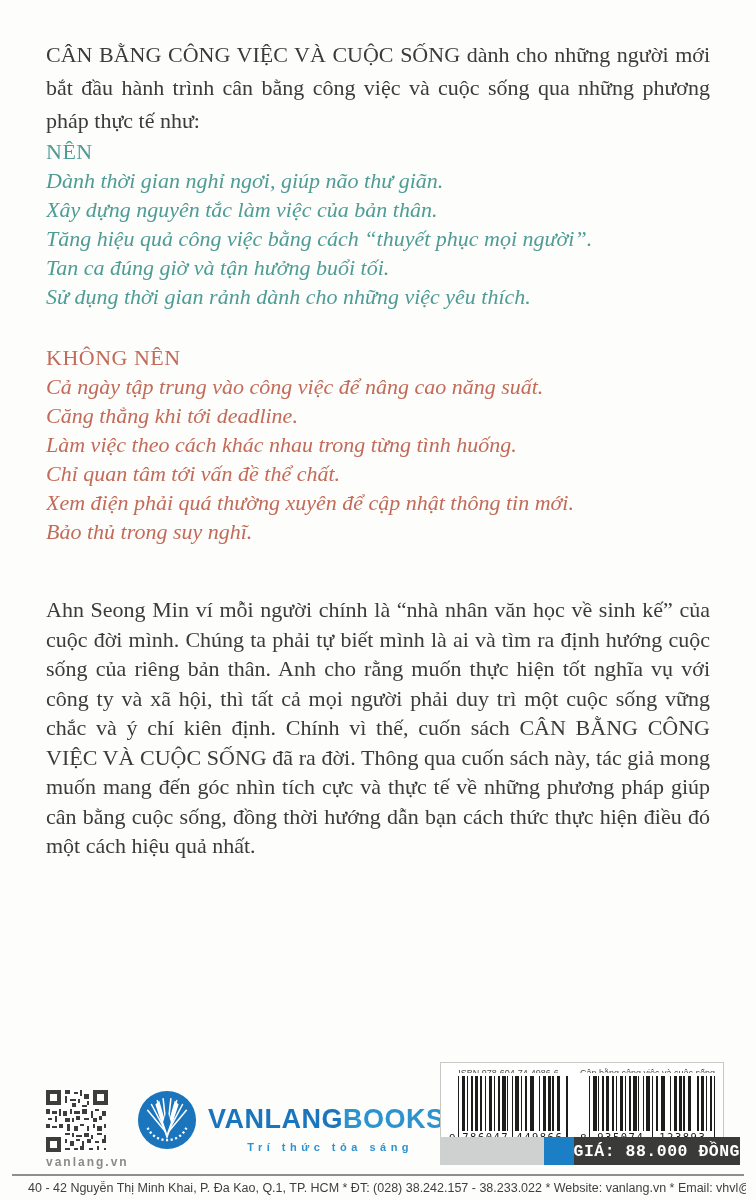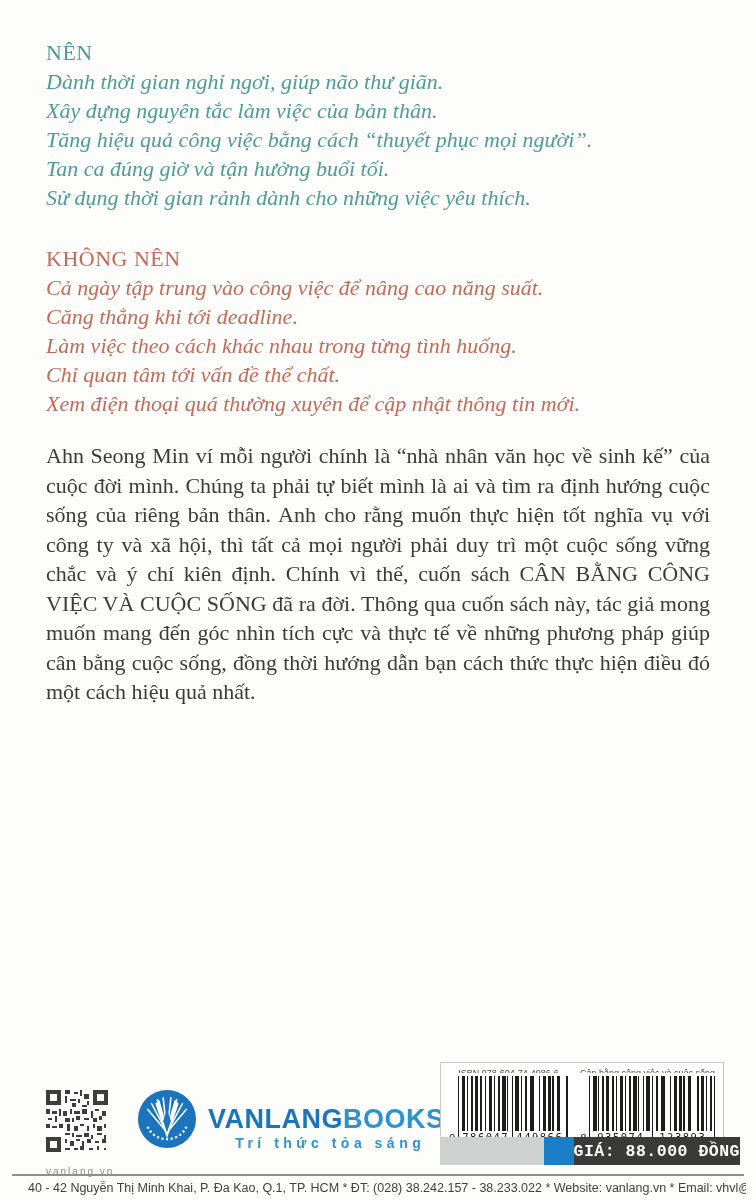--- a/index.html
+++ b/index.html
@@ -22,43 +22,43 @@
   .list-heading{
     font-size:22px; line-height:29px; letter-spacing:.5px;
   }
   .dos .list-heading, .dos .list-item{ color:var(--teal); }
   .donts .list-heading, .donts .list-item{ color:var(--red); }
   .list{ list-style:none; }
   .list-item{
     font-size:22px; line-height:29px; white-space:nowrap; overflow:hidden;font-style:italic;
   }
   .summary{
-    margin-top:23px; font-size:22px; line-height:29.5px; text-align:justify;
+    margin-top:49px; font-size:22px; line-height:29.5px; text-align:justify;
     color:var(--body);
   }
   
   .qr{ position:absolute; left:46px; top:1090px; width:64px; text-align:center; }
   .qr svg{ width:62px; height:62px; display:block; }
   .qr-label{
-    font-family:"Liberation Sans", sans-serif; font-size:10px; color:#8a8a88;
-    letter-spacing:2px; margin-top:14px;
+    font-family:"Liberation Sans", sans-serif; font-size:12px; color:#8a8a88;
+    letter-spacing:2px; margin-top:3px;font-weight:bold;
   }
   .logo{ position:absolute; left:136px; top:1086px; display:flex; align-items:center; }
   .logo-mark svg{ width:62px; height:62px; display:block; }
   .logo-text{ margin-left:10px; }
   .logo-name{
     font-family:"Liberation Sans", sans-serif; font-weight:bold; font-size:27px;
     letter-spacing:.5px; line-height:30px; margin-top:14px;
   }
   .logo-name .n1{ color:var(--blue); }
   .logo-name .n2{ color:var(--blue2); }
   .logo-name sup{ font-size:10px; color:var(--blue); vertical-align:super; }
   .logo-tagline{
-    font-family:"Liberation Sans", sans-serif; font-size:14px; font-weight:bold;
-    color:var(--blue2); letter-spacing:4.5px; margin-top:1px; text-align:center;
+    font-family:"Liberation Sans", sans-serif; font-size:11px; font-weight:bold;
+    color:var(--blue2); letter-spacing:4.5px; margin-top:7px; text-align:center;
   }
   .barcode-box{
     position:absolute; left:440px; top:1062px; width:284px; height:103px;
     background:#fff; border:1px solid #c9c9c7; display:flex; padding:5px 8px 16px 8px;
     gap:12px;
   }
   .barcode{ flex:1; display:flex; flex-direction:column; }
   .bc-label{
     font-family:"Liberation Sans", sans-serif; font-size:9px; color:#4a4a48;
     text-align:center; white-space:nowrap; overflow:hidden; margin-bottom:3px;
@@ -101,40 +101,42 @@
     font-family:"Liberation Sans", sans-serif; font-size:12.5px; color:#3f3f3d;
     white-space:nowrap; overflow:hidden;
   }
 </style>
 </head>
 <body>
 
 <div class="page">
   <div class="content">
 
+    <p class="intro">CÂN BẰNG CÔNG VIỆC VÀ CUỘC SỐNG dành cho những người mới bắt đầu hành trình cân bằng công việc và cuộc sống qua những phương pháp thực tế như:</p>
 
     <div class="list-section dos">
       <div class="list-heading">NÊN</div>
       <ul class="list">
         <li class="list-item">Dành thời gian nghỉ ngơi, giúp não thư giãn.</li>
         <li class="list-item">Xây dựng nguyên tắc làm việc của bản thân.</li>
         <li class="list-item">Tăng hiệu quả công việc bằng cách “thuyết phục mọi người”.</li>
         <li class="list-item">Tan ca đúng giờ và tận hưởng buổi tối.</li>
         <li class="list-item">Sử dụng thời gian rảnh dành cho những việc yêu thích.</li>
       </ul>
     </div>
 
     <div class="list-section donts">
       <div class="list-heading">KHÔNG NÊN</div>
       <ul class="list">
         <li class="list-item">Cả ngày tập trung vào công việc để nâng cao năng suất.</li>
         <li class="list-item">Căng thẳng khi tới deadline.</li>
         <li class="list-item">Làm việc theo cách khác nhau trong từng tình huống.</li>
         <li class="list-item">Chỉ quan tâm tới vấn đề thể chất.</li>
-        <li class="list-item">Xem điện thoại quá thường xuyên để cập nhật thông tin mới.</li>
+        <li class="list-item">Xem điện phải quá thường xuyên để cập nhật thông tin mới.</li>
+        <li class="list-item">Bảo thủ trong suy nghĩ.</li>
       </ul>
     </div>
 
     <p class="summary">Ahn Seong Min ví mỗi người chính là “nhà nhân văn học về sinh kế” của cuộc đời mình. Chúng ta phải tự biết mình là ai và tìm ra định hướng cuộc sống của riêng bản thân. Anh cho rằng muốn thực hiện tốt nghĩa vụ với công ty và xã hội, thì tất cả mọi người phải duy trì một cuộc sống vững chắc và ý chí kiên định. Chính vì thế, cuốn sách CÂN BẰNG CÔNG VIỆC VÀ CUỘC SỐNG đã ra đời. Thông qua cuốn sách này, tác giả mong muốn mang đến góc nhìn tích cực và thực tế về những phương pháp giúp cân bằng cuộc sống, đồng thời hướng dẫn bạn cách thức thực hiện điều đó một cách hiệu quả nhất.</p>
   </div>
 
   <div class="qr">
     <svg viewBox="0 0 29 29" shape-rendering="crispEdges">
       <rect width="29" height="29" fill="#fff"></rect>
       <g fill="#3d3d3b">

